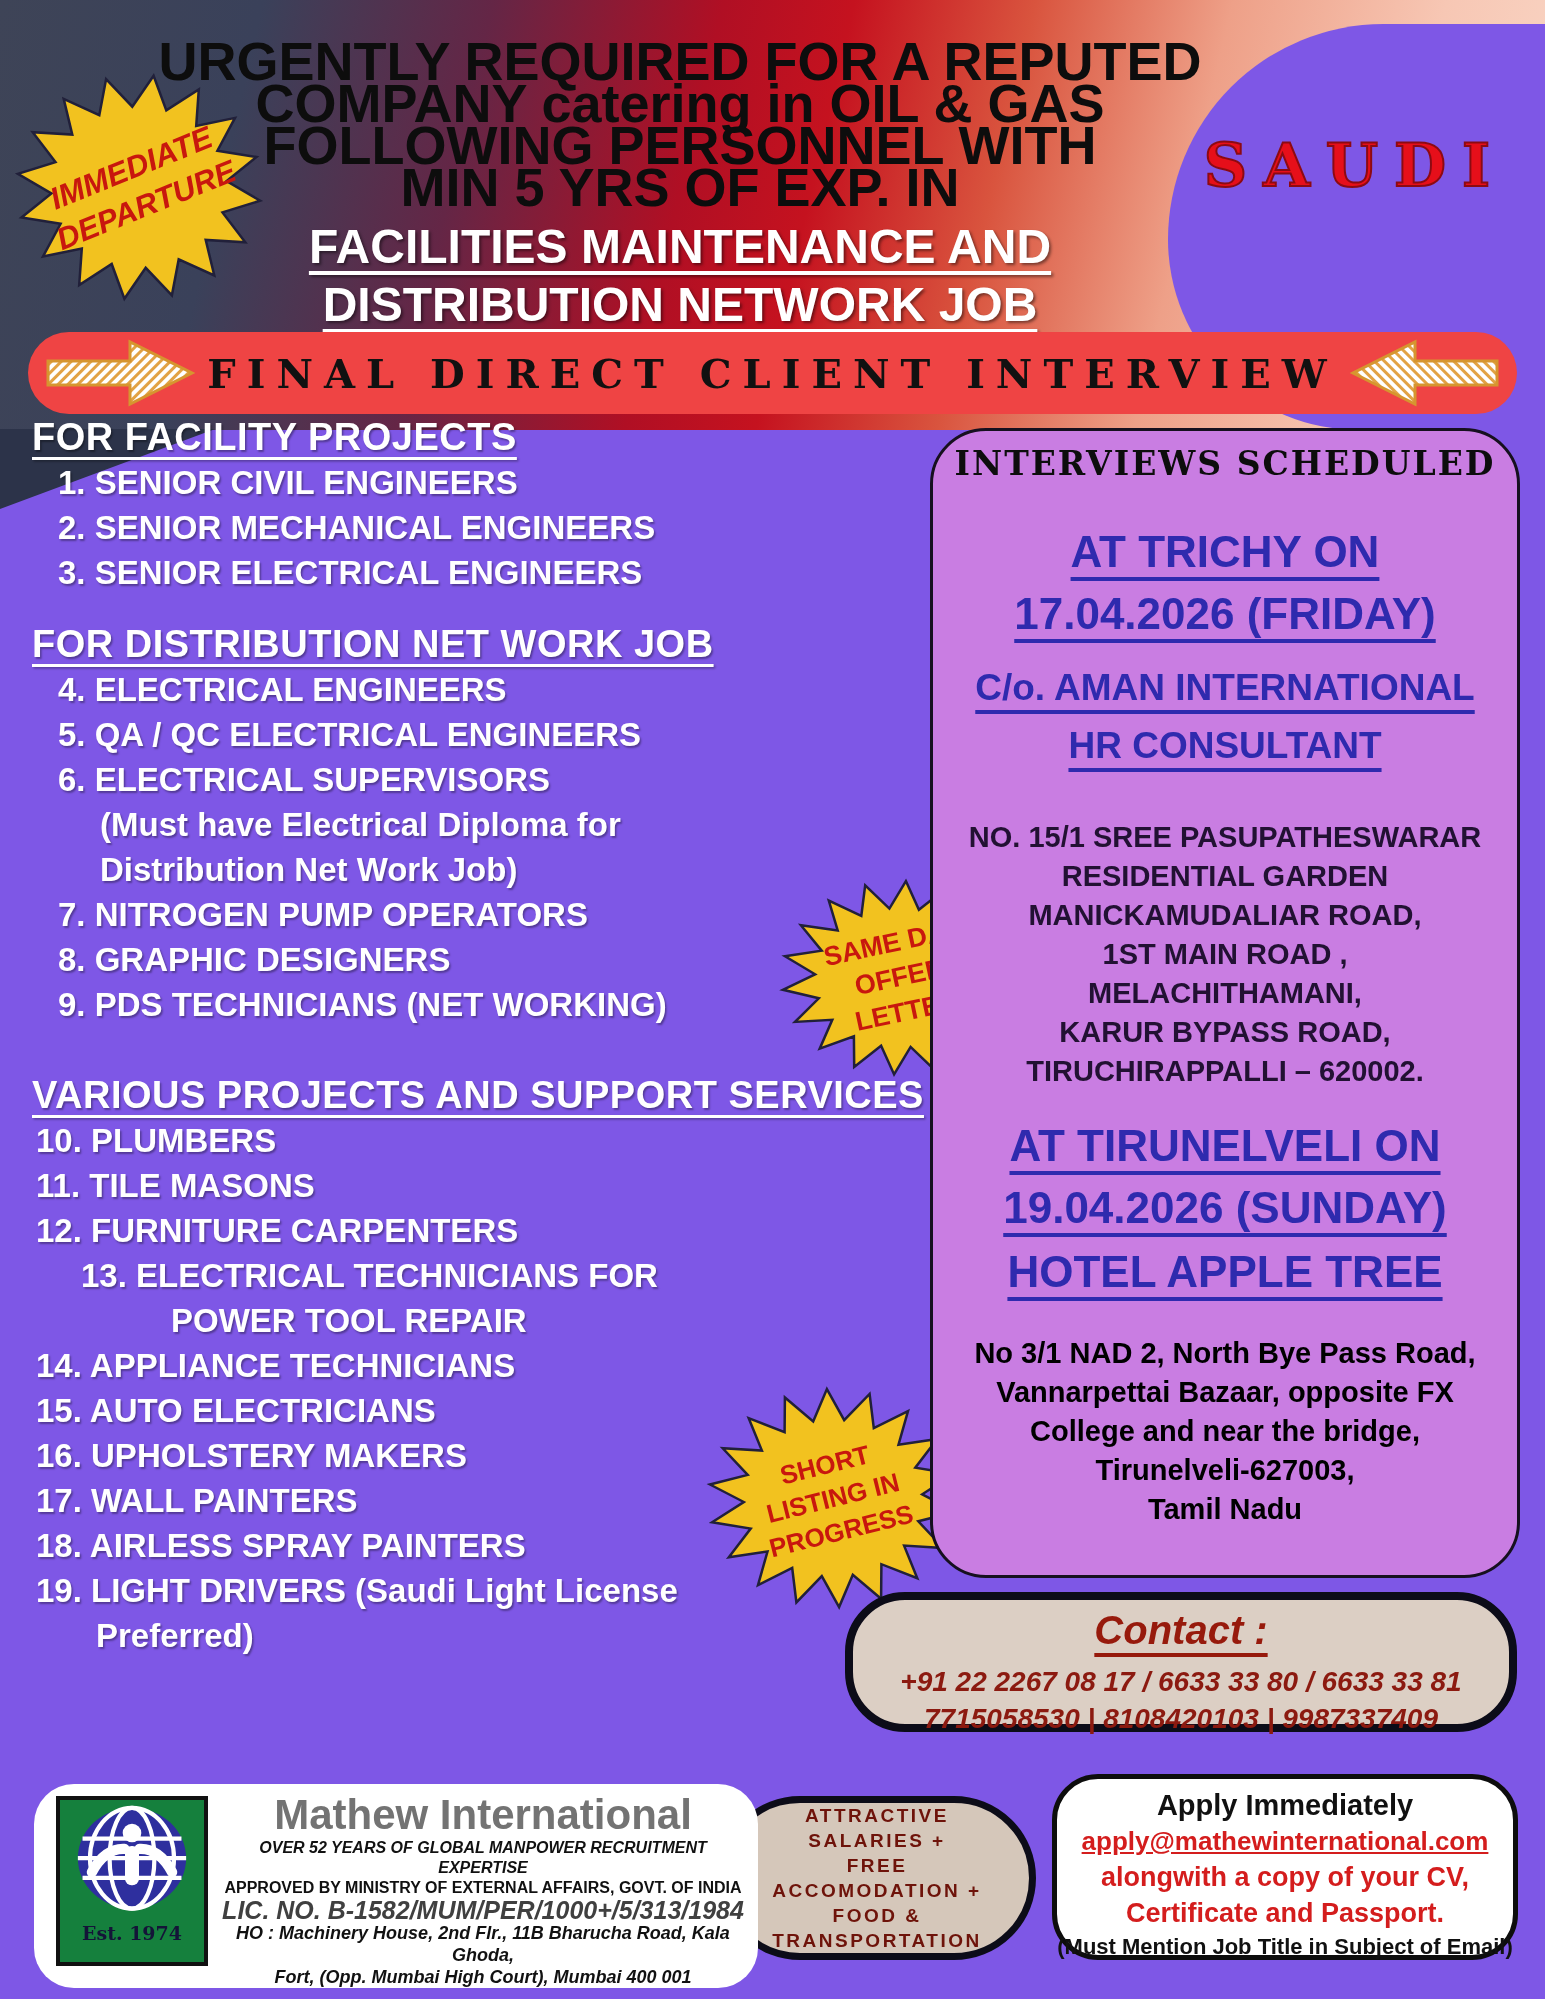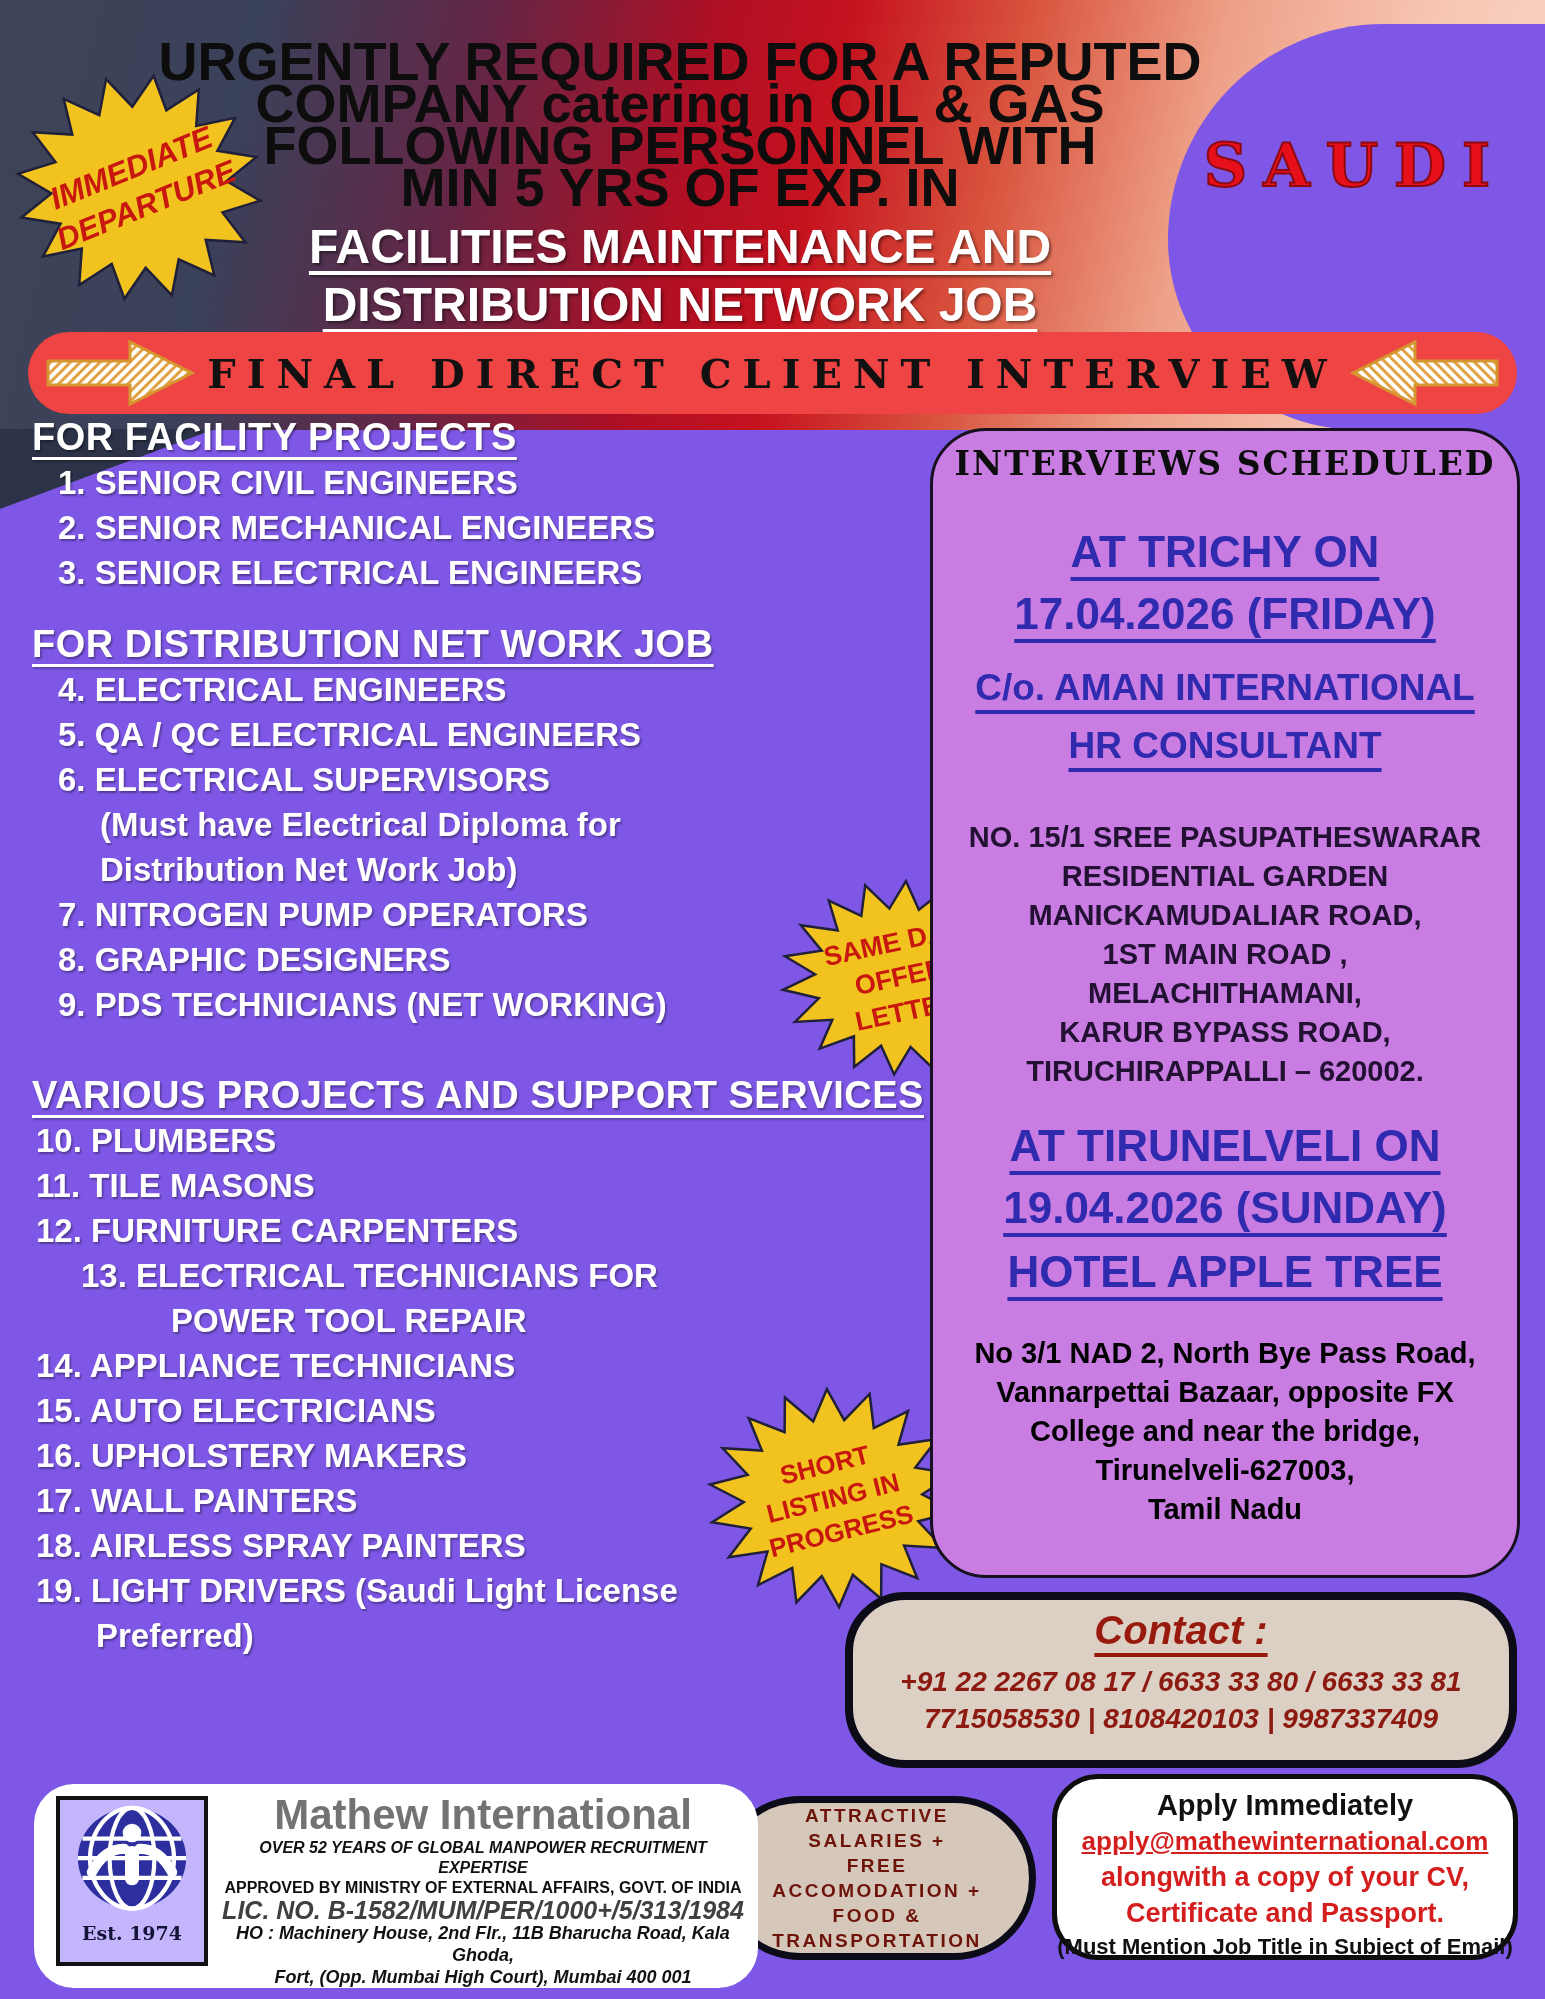--- a/index.html
+++ b/index.html
@@ -51,40 +51,40 @@
     letter-spacing:2px;color:#0d0d0d;text-decoration-thickness:4px;text-underline-offset:7px;}
   .blue{color:#2f2aae;font-weight:bold;white-space:pre-line;
     text-decoration:underline;text-decoration-thickness:4px;text-underline-offset:10px;text-decoration-color:#2f2aae;}
   .p-trichy{margin-top:38px;font-size:44px;line-height:62px;}
   .p-org{margin-top:14px;font-size:37px;line-height:58px;}
   .p-addr{margin-top:43px;font-size:29px;line-height:39px;font-weight:bold;color:#221133;white-space:pre-line;}
   .p-tir{margin-top:24px;font-size:44px;line-height:62px;}
   .p-venue{margin-top:2px;font-size:44px;line-height:62px;}
   .p-addr2{margin-top:31px;font-size:29px;line-height:39px;font-weight:bold;color:#000000;white-space:pre-line;}
   
-  .contact{position:absolute;left:845px;top:1592px;width:672px;height:176px;background:#dccfc4;
+  .contact{position:absolute;left:845px;top:1592px;width:672px;height:140px;background:#dccfc4;
     border:8px solid #0c0c18;border-radius:60px;box-sizing:border-box;text-align:center;}
   .c-head{margin-top:8px;font-size:40px;font-weight:bold;font-style:italic;color:#971a0c;
     text-decoration:underline;text-decoration-thickness:4px;text-underline-offset:9px;}
   .c-line{margin-top:10px;font-size:28px;font-weight:bold;font-style:italic;color:#8c1a10;line-height:37px;}
   .c-line.second{margin-top:0;}
   
   .benefits{position:absolute;left:718px;top:1796px;width:318px;height:164px;background:#d5c7ba;
     border:7px solid #0c0c18;border-radius:85px;box-sizing:border-box;display:flex;align-items:center;justify-content:center;
     text-align:center;font-size:19px;font-weight:bold;letter-spacing:2.5px;line-height:25px;color:#6e130a;white-space:pre-line;}
   
   .apply{position:absolute;left:1052px;top:1774px;width:466px;height:186px;background:#fff;
     border:5px solid #0d0d0d;border-radius:46px;box-sizing:border-box;text-align:center;padding-top:8px;}
   .a-1{font-size:29px;font-weight:bold;color:#111;line-height:36px;}
   .a-email{font-size:26px;font-weight:bold;color:#d41d1d;line-height:36px;text-decoration:underline;cursor:pointer;}
   .a-2{font-size:27px;font-weight:bold;color:#d41d1d;line-height:36px;}
   .a-note{font-size:22px;font-weight:bold;color:#111;line-height:32px;}
   
   .company{position:absolute;left:34px;top:1784px;width:724px;height:204px;background:#fff;border-radius:40px;}
-  .logo-box{position:absolute;left:22px;top:12px;width:152px;height:170px;background:#c4b5fd;
+  .logo-box{position:absolute;left:22px;top:12px;width:152px;height:170px;background:#15803d;
     border:4px solid #111;box-sizing:border-box;text-align:center;}
   .est{font-family:"DejaVu Serif",serif;font-weight:bold;font-size:19px;color:#141438;margin-top:1px;}
   .co-col{position:absolute;left:186px;top:8px;width:526px;text-align:center;color:#111;}
   .co-name{font-size:42px;line-height:46px;font-weight:bold;color:#737373;}
   .co-tag{font-size:16px;line-height:20px;font-weight:bold;font-style:italic;}
   .co-appr{font-size:16px;line-height:20px;font-weight:bold;}
   .co-lic{font-size:25px;line-height:24px;font-weight:bold;font-style:italic;color:#404040;}
   .co-addr{font-size:18px;line-height:22px;font-weight:bold;font-style:italic;}
   .co-contact{font-size:17px;line-height:21px;font-weight:bold;font-style:italic;}
   .gap8{margin-top:8px;}

